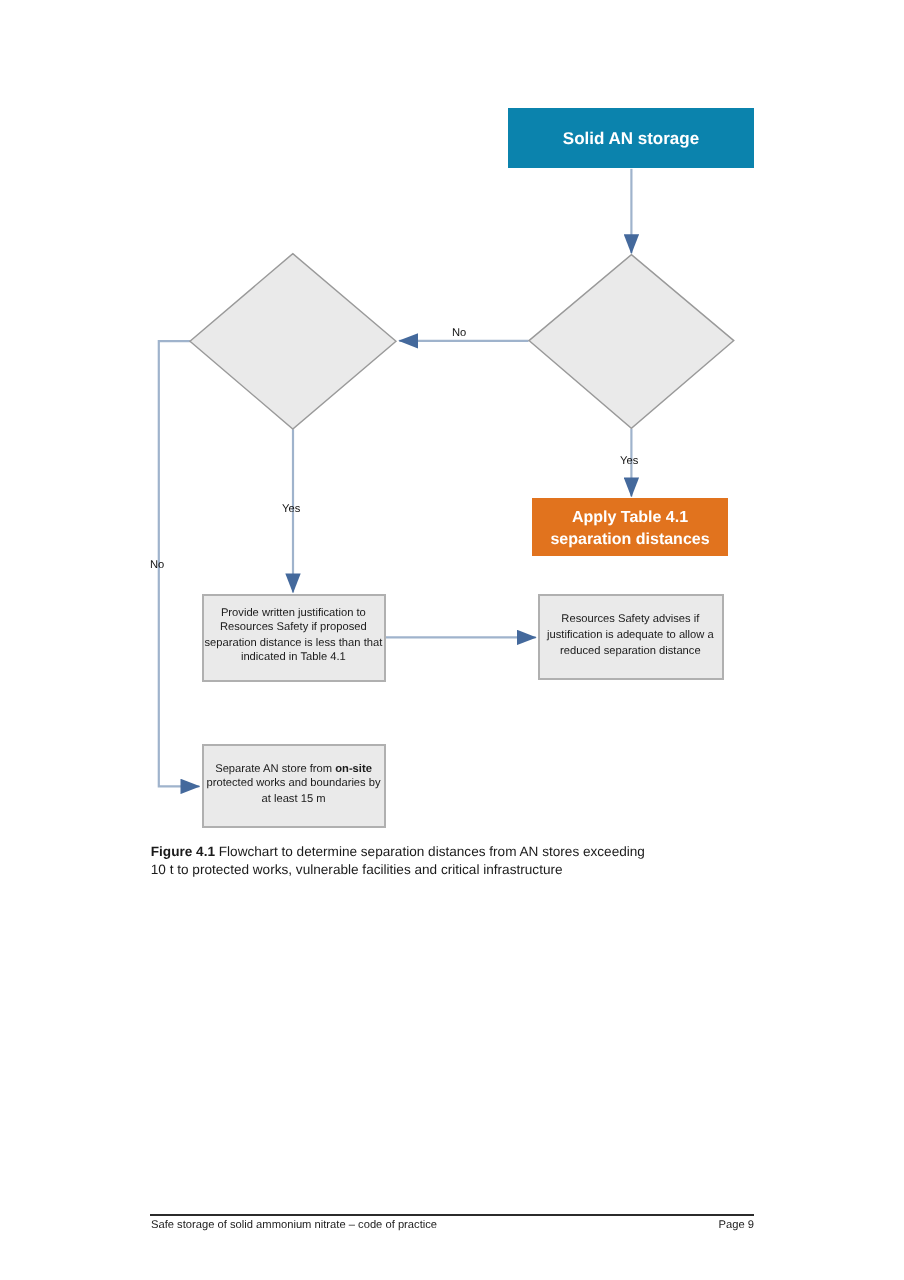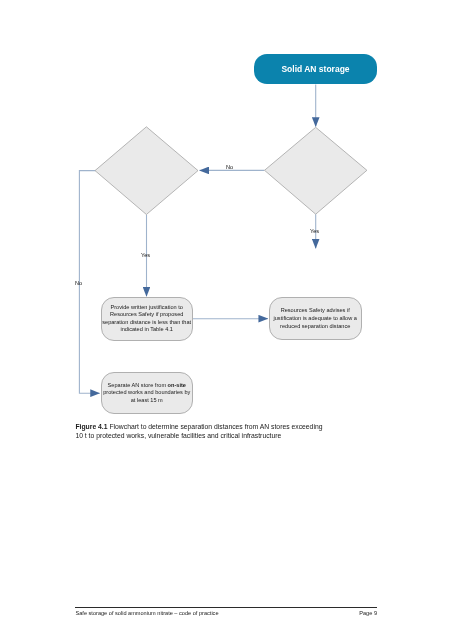--- a/index.html
+++ b/index.html
@@ -1,20 +1,20 @@
 <!DOCTYPE html>
 <html><head>
 <meta charset="utf-8">
 <style>
   html,body{margin:0;padding:0;}
   body{width:452px;height:640px;background:#ffffff;
        font-family:"Liberation Sans",sans-serif;overflow:hidden;}
   #page{position:relative;width:452px;height:640px;}
   .node{position:absolute;box-sizing:border-box;display:flex;align-items:center;
-        justify-content:center;text-align:center;border-radius:13px;}
+        justify-content:center;text-align:center;}
   .teal{background:#0b83ad;color:#ffffff;font-weight:bold;font-size:8.5px;}
   .orange{background:#e1731e;color:#ffffff;font-weight:bold;font-size:8px;line-height:11px;}
   .grey{background:#eaeaea;border:0.7px solid #b0b0b0;color:#1a1a1a;font-size:5.6px;line-height:7.6px;}
   .lbl{position:absolute;font-size:5.6px;color:#111;}
   svg.flow{position:absolute;left:0;top:0;}
   .cap{position:absolute;font-size:6.8px;color:#1a1a1a;line-height:9.4px;}
   .foot{position:absolute;font-size:5.6px;color:#222;}
 </style>
 </head>
 <body>
@@ -36,20 +36,26 @@
       <line x1="192.9" y1="318.7" x2="267.9" y2="318.7" marker-end="url(#ah)"></line>
     </g>
     <polygon points="146.4,126.8 198.0,170.6 146.4,214.5 95.0,170.6" fill="#eaeaea" stroke="#9a9a9a" stroke-width="0.7"></polygon>
     <polygon points="315.7,127.3 366.9,170.3 315.7,214.2 264.5,170.3" fill="#eaeaea" stroke="#9a9a9a" stroke-width="0.7"></polygon>
   </svg>
 
   <div class="node teal" style="left:254px;top:54px;width:123px;height:30px;">
     <span>Solid AN storage</span>
   </div>
 
+  <div class="node orange" style="left:266px;top:249px;width:98px;height:29px;">
+    <div>
+      <div>Apply Table 4.1</div>
+      <div>separation distances</div>
+    </div>
+  </div>
 
   <div class="node grey" style="left:100.5px;top:297px;width:92.4px;height:43.6px;">
     <div>
       <div>Provide written justification to</div>
       <div>Resources Safety if proposed</div>
       <div>separation distance is less than that</div>
       <div>indicated in Table 4.1</div>
     </div>
   </div>
 

